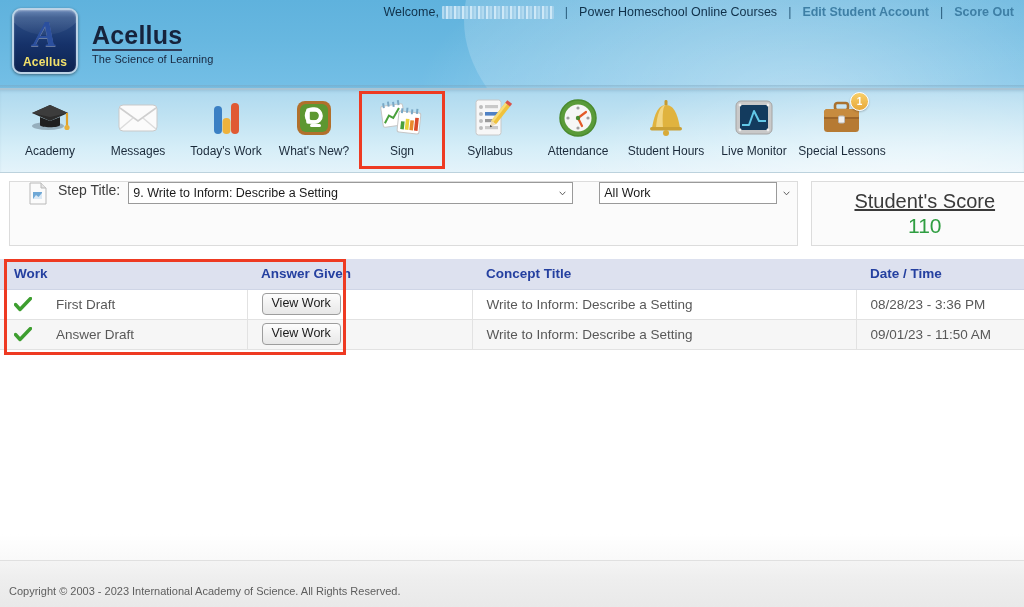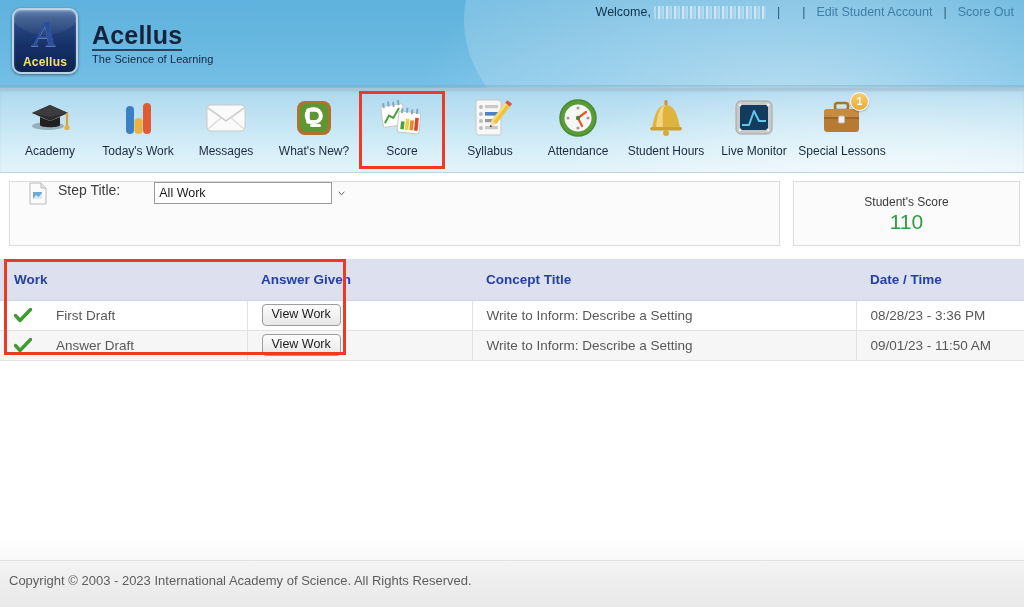--- a/index.html
+++ b/index.html
@@ -139,20 +139,21 @@
   .top-links .sep {
     color: #2b5d7d;
     margin: 0 11px;
   }
   .top-links a {
     color: #10314a;
     text-decoration: none;
   }
   .top-links a.muted {
     color: #3e7fa5;
+    font-weight: bold;
   }
   .welcome-name {
     display: inline-block;
     margin-left: 3px;
     height: 13px;
     border-radius: 1px;
     background:
       repeating-linear-gradient(90deg,
         #b2daf0 0px, #b2daf0 2px,
         #8fc4e4 2px, #8fc4e4 4px,
@@ -302,22 +303,23 @@
     height: 65px;
     border: 1px solid #dcdcdc;
     background: #fbfbfb;
     display: flex;
     flex-direction: column;
     align-items: center;
     justify-content: center;
     box-sizing: border-box;
   }
   .score-caption {
-    font-size: 12px;
+    font-size: 20px;
     color: #3a3a3a;
+    text-decoration: underline;
   }
   .score-value {
     font-size: 21px;
     color: #2f9e41;
     margin-top: 2px;
     line-height: 22px;
   }
 
   
   .table-wrap {
@@ -328,21 +330,21 @@
     width: 1024px;
     border-collapse: collapse;
     table-layout: fixed;
   }
   table.work-table thead th {
     background: #dde1ef;
     color: #2540a0;
     font-size: 13.5px;
     font-weight: bold;
     text-align: left;
-    height: 41px;
+    height: 30px;
     padding: 0 0 0 14px;
     border-bottom: 1px solid #cfd5e6;
     box-sizing: border-box;
     margin-left: 47px;
   }
   table.work-table tbody td {
     height: 30px;
     font-size: 13.5px;
     color: #585858;
     padding: 0 0 0 14px;
@@ -402,22 +404,22 @@
     left: 0;
     bottom: 0;
     width: 1024px;
     height: 46px;
     background: linear-gradient(to bottom, #f4f4f4 0%, #eeeeee 40%, #e9e9e9 100%);
     border-top: 1px solid #e0e0e0;
   }
   .copyright {
     position: absolute;
     left: 9px;
-    top: 12px;
-    font-size: 13px;
+    top: 24px;
+    font-size: 11px;
     color: #5e5e5e;
   }
 </style>
 </head>
 <body>
 
 <div class="page">
 
   <div class="header">
     <div class="header-swoosh"></div>
@@ -431,20 +433,21 @@
       <div class="logo-text">
         <div class="logo-title">Acellus</div>
         <div class="logo-sub">The Science of Learning</div>
       </div>
     </div>
 
     <div class="top-links">
       <span>Welcome,</span>
       <span class="welcome-name" style="width:112px"></span>
       <span class="sep">|</span>
+      <a href="#">Power Homeschool Online Courses</a>
       <span class="sep">|</span>
       <a href="#" class="muted">Edit Student Account</a>
       <span class="sep">|</span>
       <a href="#" class="muted">Score Out</a>
     </div>
   </div>
 
   <div class="navbar">
     <div class="nav-items">
 
@@ -457,38 +460,38 @@
             <path d="M12 19 L12 27 C12 30 32 30 32 27 L32 19 L22 23 Z" fill="#1f1f1f"></path>
             <path d="M39 15 L39 28" stroke="#e0a22a" stroke-width="2.2" fill="none"></path>
             <circle cx="39" cy="29.5" r="2.6" fill="#e8b03a"></circle>
           </svg>
         </div>
         <div class="nav-label">Academy</div>
       </div>
 
       <div class="nav-item">
         <div class="nav-ico">
+          <svg width="44" height="34" viewBox="0 0 44 34">
+            <rect x="3" y="4" width="38" height="26" rx="4" fill="#fbfbfb" stroke="#c9c9c9"></rect>
+            <path d="M4 7 L22 20 L40 7" stroke="#cfcfcf" stroke-width="1.6" fill="none"></path>
+            <path d="M4 28 L17 17 M40 28 L27 17" stroke="#dcdcdc" stroke-width="1.4" fill="none"></path>
+          </svg>
+        </div>
+        <div class="nav-label">Messages</div>
+      </div>
+
+      <div class="nav-item">
+        <div class="nav-ico">
           <svg width="44" height="40" viewBox="0 0 44 40">
             <rect x="10" y="8" width="8" height="28" rx="4" fill="#3b80c4"></rect>
             <rect x="18.5" y="20" width="8" height="16" rx="4" fill="#eeb23c"></rect>
             <rect x="27" y="5" width="8" height="31" rx="4" fill="#e05a33"></rect>
           </svg>
         </div>
         <div class="nav-label">Today's Work</div>
-      </div>
-
-      <div class="nav-item">
-        <div class="nav-ico">
-          <svg width="44" height="34" viewBox="0 0 44 34">
-            <rect x="3" y="4" width="38" height="26" rx="4" fill="#fbfbfb" stroke="#c9c9c9"></rect>
-            <path d="M4 7 L22 20 L40 7" stroke="#cfcfcf" stroke-width="1.6" fill="none"></path>
-            <path d="M4 28 L17 17 M40 28 L27 17" stroke="#dcdcdc" stroke-width="1.4" fill="none"></path>
-          </svg>
-        </div>
-        <div class="nav-label">Messages</div>
       </div>
 
       <div class="nav-item">
         <div class="nav-ico">
           <svg width="40" height="40" viewBox="0 0 40 40">
             <rect x="3" y="3" width="34" height="34" rx="8" fill="#b1702c"></rect>
             <rect x="6" y="6" width="28" height="28" rx="6" fill="#5d9731"></rect>
             <path d="M14 12 h7 a6 6 0 0 1 0 12 h-7 a0 0 0 0 1 0 0 z" fill="none" stroke="#ffffff" stroke-width="3.6" stroke-linejoin="round"></path>
             <rect x="12.5" y="11" width="14" height="13" rx="6" fill="none" stroke="#ffffff" stroke-width="3.4"></rect>
             <rect x="16" y="26" width="11" height="3" rx="1.5" fill="#ffffff"></rect>
@@ -514,21 +517,21 @@
               <rect x="26.6" y="21" width="3.6" height="11" fill="#e8d13c"></rect>
               <rect x="31.2" y="22" width="3.6" height="10" fill="#e8882c"></rect>
               <rect x="35.8" y="19" width="3.6" height="13" fill="#d94a2c"></rect>
               <rect x="21" y="11" width="2" height="5" fill="#7aa8c6"></rect>
               <rect x="26" y="10" width="2" height="5" fill="#7aa8c6"></rect>
               <rect x="31" y="11" width="2" height="5" fill="#7aa8c6"></rect>
               <rect x="36" y="10" width="2" height="5" fill="#7aa8c6"></rect>
             </g>
           </svg>
         </div>
-        <div class="nav-label">Score</div>
+        <div class="nav-label">Sign</div>
         <div class="nav-highlight"></div>
       </div>
 
       <div class="nav-item">
         <div class="nav-ico">
           <svg width="44" height="42" viewBox="0 0 44 42">
             <rect x="8" y="3" width="25" height="35" rx="2.5" fill="#f7f7f7" stroke="#c8c8c8"></rect>
             <circle cx="13" cy="10" r="2" fill="#bdbdbd"></circle>
             <circle cx="13" cy="17" r="2" fill="#bdbdbd"></circle>
             <circle cx="13" cy="24" r="2" fill="#bdbdbd"></circle>
@@ -620,20 +623,28 @@
         <div class="doc-icon">
           <svg width="20" height="23" viewBox="0 0 20 23">
             <path d="M2 1 h11 l5 5 v16 h-16 z" fill="#fbfbfb" stroke="#b9b9b9"></path>
             <path d="M13 1 v5 h5" fill="#e4e4e4" stroke="#b9b9b9"></path>
             <rect x="5" y="10" width="9" height="7" fill="#6fa8d6"></rect>
             <path d="M5 17 L8 13 L10.5 15 L14 11 L14 17 Z" fill="#ffffff" opacity="0.75"></path>
           </svg>
         </div>
         <div class="step-label">Step Title:</div>
 
+        <span class="select-shell">
+          <select class="acellus-select sel-step">
+            <option>9. Write to Inform: Describe a Setting</option>
+          </select>
+          <svg class="caret" viewBox="0 0 10 7">
+            <path d="M1 1 L5 5.4 L9 1" stroke="#444" stroke-width="1.2" fill="none"></path>
+          </svg>
+        </span>
 
         <span class="select-shell sel-filter">
           <select class="acellus-select" style="width:178px">
             <option>All Work</option>
           </select>
           <svg class="caret" viewBox="0 0 10 7">
             <path d="M1 1 L5 5.4 L9 1" stroke="#444" stroke-width="1.2" fill="none"></path>
           </svg>
         </span>
       </div>

